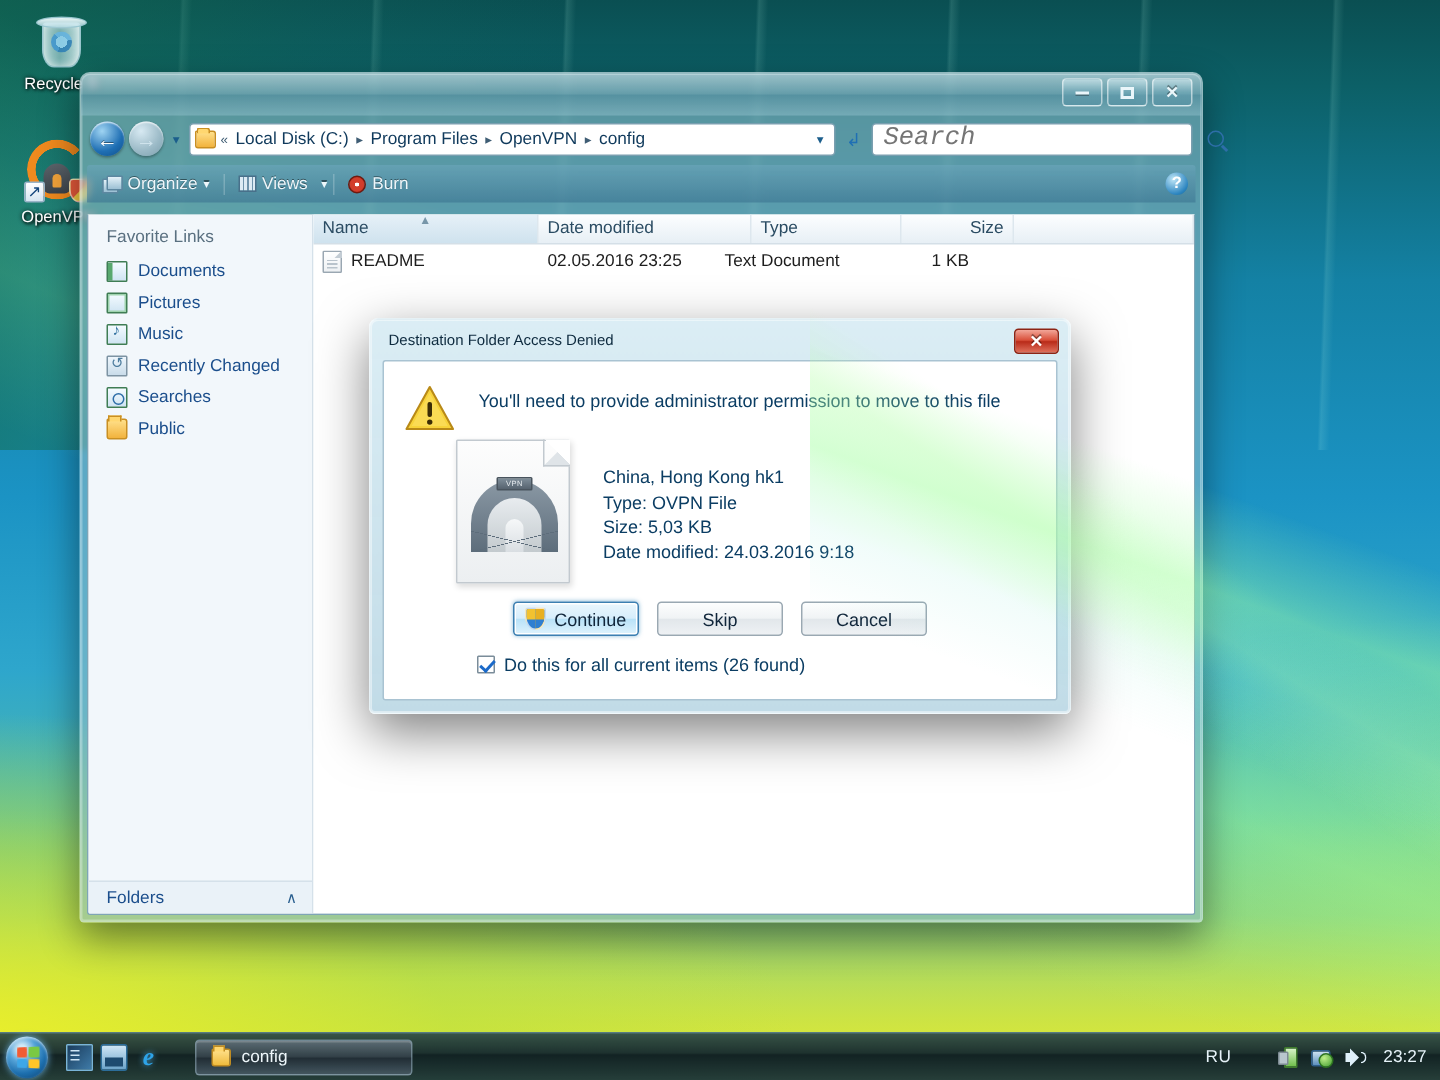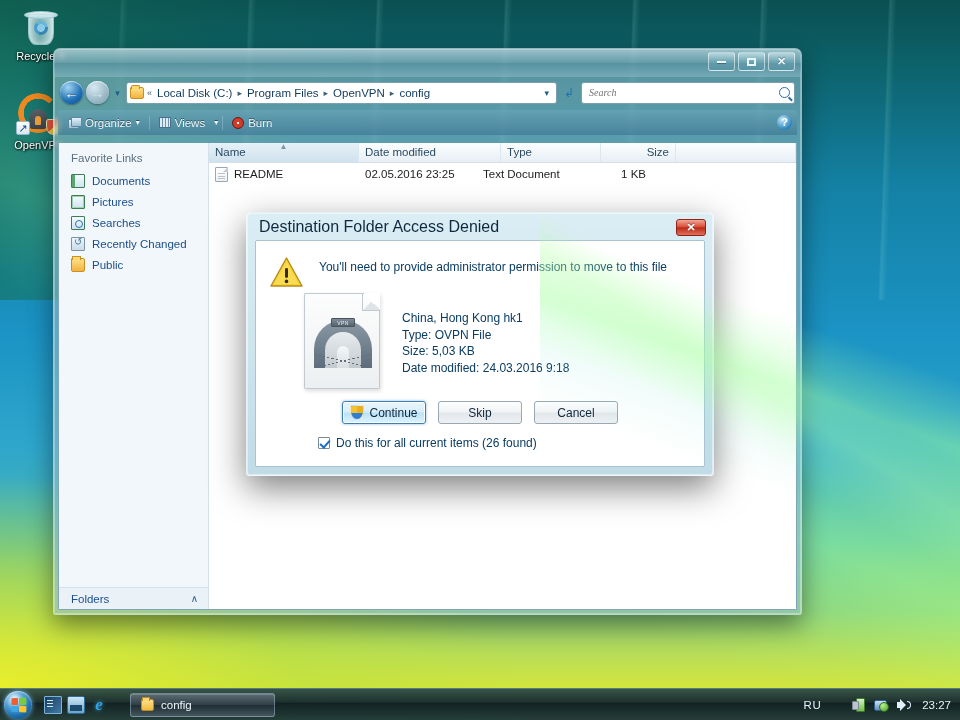--- a/index.html
+++ b/index.html
@@ -158,22 +158,22 @@
   }
   .crumb { padding:0 2px; white-space:nowrap; cursor:default; }
   .crumb-sep { color:#3f5d74; font-size:9px; padding:0 1px; }
   .addr-caret { margin-left:auto; color:#1b5e8c; font-size:9px; padding:0 5px; cursor:default; }
   .refreshbtn { width:18px; height:20px; display:flex; align-items:center; justify-content:center; color:#1f6fb4; font-size:12px; cursor:default; flex:none;}
   .searchbox {
     width:214px; height:22px; background:#fff; border:1px solid #7a9fb0; border-radius:3px;
     display:flex; align-items:center; padding:0 4px 0 7px; flex:none;
   }
   .searchbox input {
-    border:none; outline:none; flex:1; font-size:10px; font-style:italic;
-    color:#9aa7ae; font-family:Liberation Serif, serif; background:transparent;
+    border:none; outline:none; flex:1; font-size:17px; font-style:italic;
+    color:#9aa7ae; font-family:Liberation Mono, monospace; background:transparent;
   }
   .mag {
     width:11px; height:11px; border:1.6px solid #2e6ea8; border-radius:50%;
     position:relative; flex:none;
   }
   .mag::after { content:""; position:absolute; right:-4px; bottom:-3px; width:5px; height:1.6px; background:#2e6ea8; transform:rotate(45deg); }
 
   .toolbar {
     height:25px; margin:2px 4px 0; display:flex; align-items:center; gap:4px; padding:0 5px;
     background: linear-gradient(to bottom, rgba(110,168,190,.55), rgba(60,116,145,.62));
@@ -286,21 +286,21 @@
   
   #dialog {
     position:absolute; left:246px; top:212px; width:468px; height:264px;
     border-radius:6px 6px 4px 4px;
     background: linear-gradient(to bottom, rgba(216,236,244,.92), rgba(186,215,228,.9));
     border:1px solid rgba(255,255,255,.6);
     box-shadow: 0 12px 34px rgba(0,0,0,.5), inset 0 0 0 1px rgba(255,255,255,.45);
     padding:3px;
   }
   .dlg-title { height:22px; display:flex; align-items:center; padding:0 4px 0 9px; }
-  .dlg-title-txt { font-size:16px; color:#0d2a3e; }
+  .dlg-title-txt { font-size:10px; color:#0d2a3e; }
   .dlg-close {
     margin-left:auto; width:30px; height:17px; border-radius:3px;
     background: linear-gradient(to bottom,#f2a698,#d9503a 45%, #b92b19 52%, #e0705c);
     border:1px solid #8d2414; color:#fff; font-size:11px; font-weight:bold;
     display:flex; align-items:center; justify-content:center; cursor:default;
     text-shadow:0 -1px 0 rgba(0,0,0,.4);
   }
   .dlg-inner {
     position:absolute; left:8px; right:8px; top:27px; bottom:8px;
     background:#fff; border:1px solid #a9c3d2; border-radius:2px;
@@ -552,26 +552,30 @@
           <div class="sb-list">
             <div class="sb-item">
               <span class="sb-ico ic-doc"></span>
               <span>Documents</span>
             </div>
             <div class="sb-item">
               <span class="sb-ico ic-pic"></span>
               <span>Pictures</span>
             </div>
             <div class="sb-item">
-              <span class="sb-ico ic-sea"></span>
-              <span>Searches</span>
+              <span class="sb-ico ic-mus"></span>
+              <span>Music</span>
             </div>
             <div class="sb-item">
               <span class="sb-ico ic-rec"></span>
               <span>Recently Changed</span>
+            </div>
+            <div class="sb-item">
+              <span class="sb-ico ic-sea"></span>
+              <span>Searches</span>
             </div>
             <div class="sb-item">
               <span class="sb-ico ic-pub"></span>
               <span>Public</span>
             </div>
           </div>
           <div class="folders-bar">
             <span>Folders</span>
             <span class="chev-up">∧</span>
           </div>

